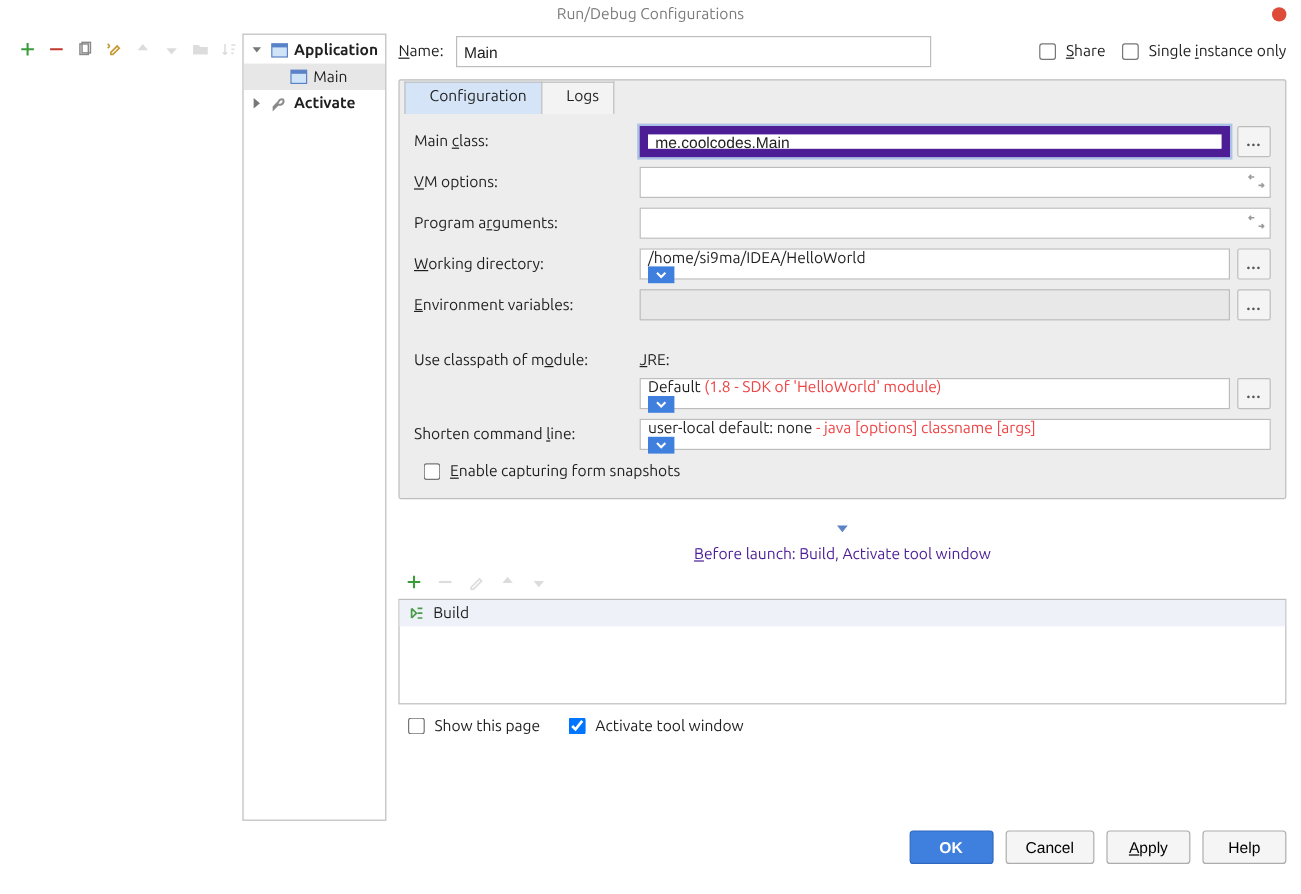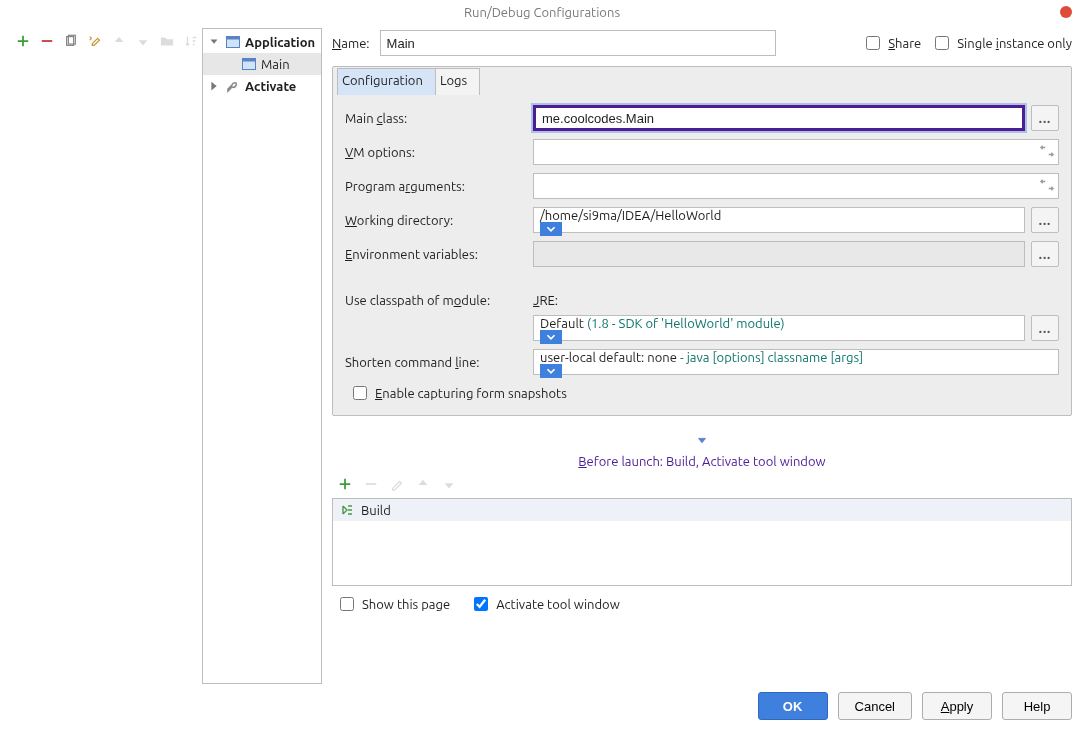--- a/index.html
+++ b/index.html
@@ -46,52 +46,52 @@
   }
   .name-input { width:396px; }
 
   .chk { display:flex; align-items:center; gap:5px; cursor:pointer; }
   .chk input { width:14px; height:14px; }
 
   
   .panel { border:1px solid #bdbdbd; background:#ededed; border-radius:2px;
            padding-top:0; }
   .tabs { display:flex; height:28px; margin-left:4px; }
-  .tab { border:1px solid #bdbdbd; border-bottom:none; padding:4px 12px 0 4px;
+  .tab { border:1px solid #bdbdbd; border-bottom:none; padding:4px 12px 0 20px;
     height:27px; background:#f3f3f3; margin-right:-1px; font-size:13px;
     cursor:pointer; position:relative; top:1px; }
   .tab.active { background:#d6e4f7;  }
   .formgrid { padding:10px 12px 12px 12px; display:grid;
     grid-template-columns:180px 1fr auto; row-gap:8px; column-gap:8px;
     align-items:center; }
   .formgrid label { font-size:13px; }
 
   .field-wrap { display:flex; align-items:center; gap:6px; grid-column:2 / span 2; }
   .field-wrap .txt { flex:1; }
 
   .txt { height:26px; border:1px solid #bdbdbd; background:#fff; padding:0 6px;
     font-size:13px; }
   .txt.expand { padding-right:22px; position:relative; }
   .txt.expand .exp-ic { position:absolute; right:4px; top:4px; color:#9b9b9b; }
-  .txt.focused { border:3px solid #4c1d95; box-shadow:0 0 0 2px rgba(90,140,220,.45); }
+  .txt.focused { border:7px solid #4c1d95; box-shadow:0 0 0 2px rgba(90,140,220,.45); }
   .txt.disabled { background:#e8e8e8; color:#777; }
 
   .dots-btn { width:28px; height:26px; border:1px solid #bdbdbd; background:#f4f4f4;
     display:flex; align-items:center; justify-content:center; cursor:pointer;
     border-radius:2px; }
   .dots-btn span { letter-spacing:1px; color:#555; font-weight:bold; }
 
   .combo { display:flex; align-items:flex-start; justify-content:space-between;
     padding:0 0 0 6px;flex-direction:column; }
   .combo .arrow { width:22px; height:24px; background:#3f7fdd;
      display:flex; align-items:center; justify-content:center; }
   .combo .arrow svg { stroke:#fff; }
   .combo.full { grid-column:2 / span 2; }
 
-  .hint { color:#0f766e; }
+  .hint { color:#ef4444; }
 
   .row-inline { grid-column:1 / span 3; display:flex; align-items:center; gap:6px;
     padding-left:4px; }
 
   
   .before { margin-top:18px; }
   .before-head { display:flex; align-items:center; gap:4px; color:#4c1d95;
     cursor:pointer;flex-direction:column; }
   .before-head .tw svg { stroke:#5a82c6; fill:#5a82c6; }
   .bl-toolbar { display:flex; align-items:center; gap:8px; height:24px;

